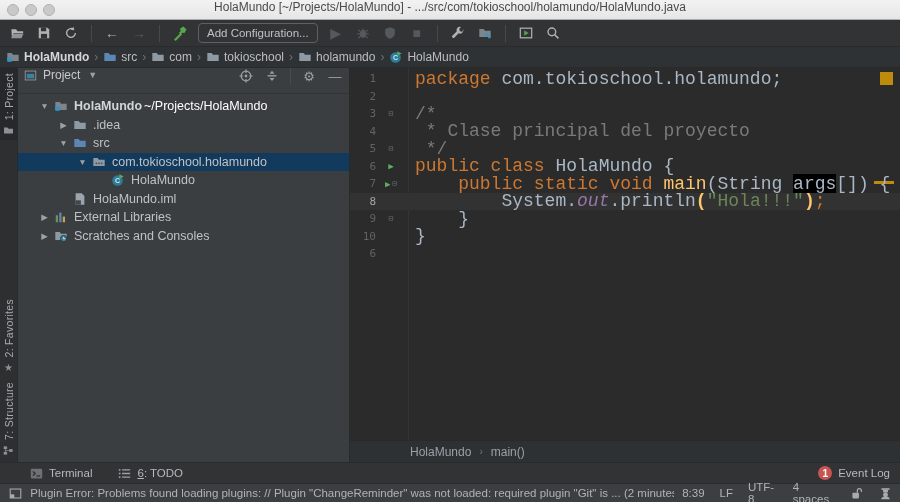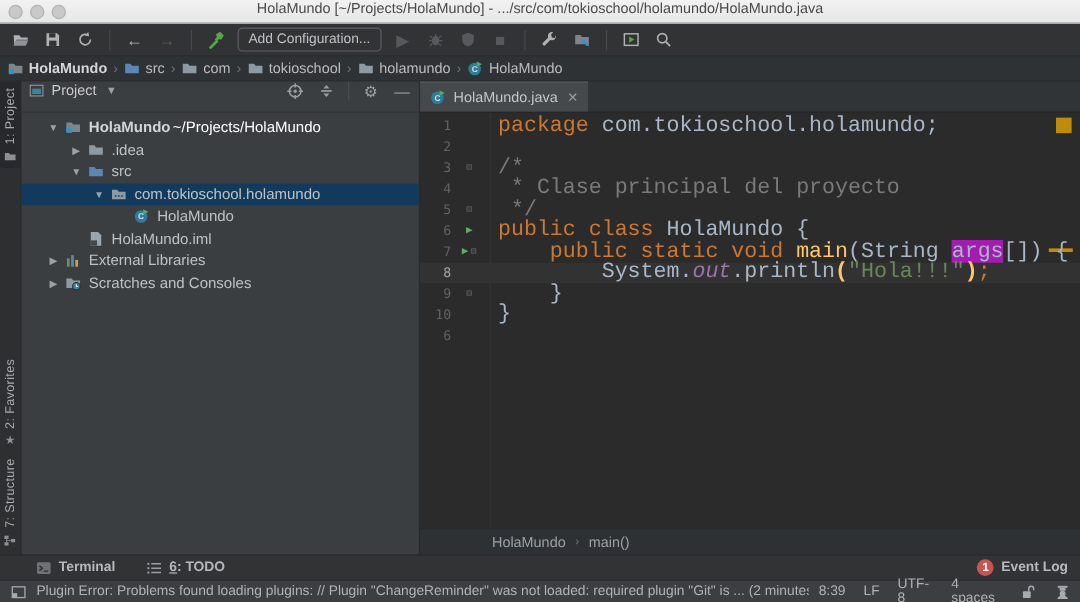--- a/index.html
+++ b/index.html
@@ -76,32 +76,32 @@
   .gut-num { width:26px; text-align:right; color:#606366; font-size:11px; flex:none; }
   .gut-num.cur { color:#A4A6A8; }
   .gut-icons { width:30px; flex:none; display:flex; align-items:center; justify-content:center; gap:2px; }
   .run-arrow { color:#5FAD65; font-size:9px; }
   .fold-mark { color:#6A6D6F; font-size:8px; }
   .gut-border { position:absolute; top:0; bottom:0; left:58px; width:1px; background:#353535; }
   .code-text { padding-left:9px; font-size:18px; white-space:pre; color:#A9B7C6;font-family:Liberation Mono, monospace; }
   .t-k { color:#CC7832; } .t-d { color:#A9B7C6; } .t-m { color:#FFC66D; }
   .t-s { color:#6A8759; } .t-c { color:#7A7A7A; } .t-f { color:#9876AA; font-style:italic; }
   .t-p { color:#FFC66D; font-weight:bold; }
-  .t-w { color:#A9B7C6; background:#a21caf; }
+  .t-w { color:#A9B7C6; background:#000000; }
   .err-stripe-square { position:absolute; right:7px; top:4px; width:13px; height:13px; background:#BE8B0A; }
   .err-stripe-dash { position:absolute; right:6px; top:113px; width:20px; height:3px; background:#BE8B0A; }
 
   .editor-crumbs { height:22px; background:#2E3133; border-top:1px solid #282B2C;
                    display:flex; align-items:center; padding-left:60px; gap:8px; color:#9CA0A6; font-size:12px; }
   .ec-sep { color:#707376; font-size:10px; }
 
   
   .bottombar { position:absolute; left:0; top:462px; width:900px; height:21px; background:#313335;
                border-top:1px solid #282B2C; display:flex; align-items:center; padding:0 10px 0 30px; gap:26px; }
-  .bb-item { display:flex; align-items:flex-start; gap:6px; color:#B6B9BC; font-size:11.5px;font-weight:bold; }
+  .bb-item { display:flex; align-items:flex-start; gap:6px; color:#B6B9BC; font-size:11.5px; }
   .bb-right { margin-left:auto; display:flex; align-items:center; gap:6px; }
   .badge { min-width:14px; height:14px; border-radius:8px; background:#C75450; color:#fff; font-size:10px;
            display:flex; align-items:center; justify-content:center; padding:0 3px; font-weight:bold; }
   .mn { text-decoration:underline; }
 
   
   .statusbar { position:absolute; left:0; top:483px; width:900px; height:19px; background:#3C3F41;
                border-top:1px solid #292C2D; display:flex; align-items:center; padding:0 8px; gap:8px;
                font-size:11.5px; color:#B0B3B5; }
   .sb-msg { white-space:nowrap; overflow:hidden; }
@@ -397,33 +397,20 @@
                 <circle cx="11" cy="11" r="3.6" fill="#3B84A0" stroke="#2B2B2B"></circle>
                 <path d="M11 9v2.2h1.8" stroke="#E3EDF1" fill="none"></path>
               </svg>
             </span>
             <span class="tr-label">Scratches and Consoles</span>
           </div>
         </div>
     </div>
 
     <div class="editor">
-      <div class="tabs">
-        <div class="tab">
-          <span>
-              <svg width="14" height="14" viewBox="0 0 16 16">
-                <circle cx="7.5" cy="8.5" r="6" fill="#2D7D9A"></circle>
-                <text x="7.5" y="11.3" font-size="8" font-family="Liberation Sans,sans-serif" font-weight="bold" fill="#D6E4EA" text-anchor="middle">C</text>
-                <path d="M9.5 1.5l5 2.5-5 2.5z" fill="#59A869"></path>
-              </svg>
-            </span>
-          <span>HolaMundo.java</span>
-          <span class="tab-close">✕</span>
-        </div>
-      </div>
       <div class="code-area" id="code">
         <div class="gut-border"></div>
         <div class="err-stripe-square"></div>
         <div class="err-stripe-dash"></div>
       <div class="code-line" style="top: 2px;">
             <span class="gut-num">1</span>
             <span class="gut-icons"></span>
             <span class="code-text"><span class="t-k">package </span><span class="t-d">com.tokioschool.holamundo;</span></span>
           </div>
           <div class="code-line" style="top: 19.5px;">

